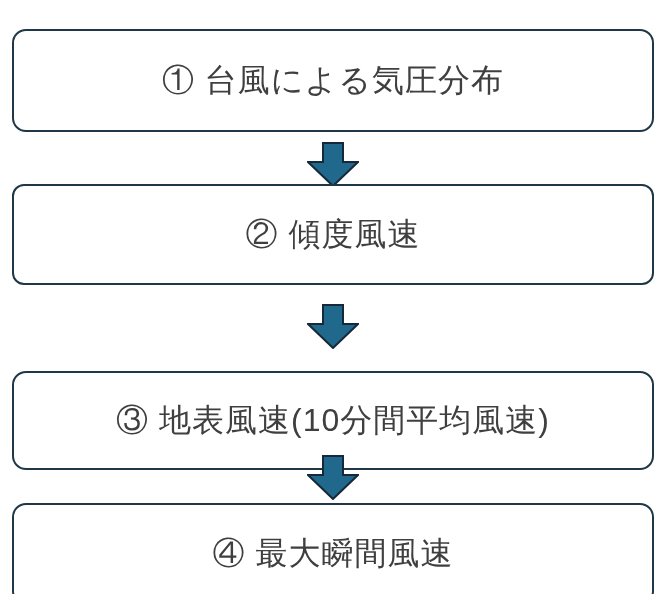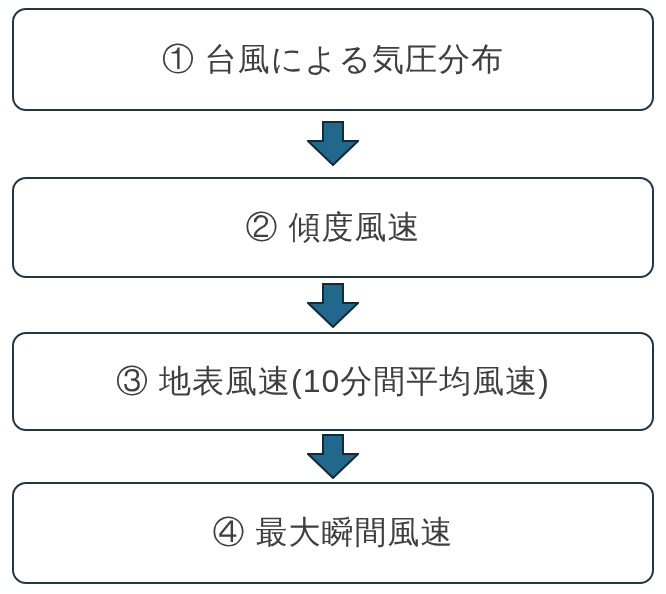--- a/index.html
+++ b/index.html
@@ -18,20 +18,21 @@
     height: 594px;
     background: var(--background);
     font-family: "Liberation Sans", sans-serif;
     overflow: hidden;
   }
   .flow {
     position: relative;
     width: 666px;
     height: 495px;
     background: var(--background);
+    margin-top: 21px;
   }
   .box {
     position: absolute;
     left: 12px;
     right: 12px;
     box-sizing: border-box;
     border: 2.5px solid var(--box-border);
     border-radius: 14px;
     background: var(--background);
     display: flex;
@@ -40,22 +41,22 @@
   }
   .box .label {
     color: var(--text);
     font-size: 32px;
     font-weight: 400;
     letter-spacing: 1px;
     white-space: nowrap;
     text-align: center;
   }
   .box1 { top: 8px;   height: 103px; }
-  .box2 { top: 177px; height: 101px; }
-  .box3 { top: 332px; height: 99px;  }
+  .box2 { top: 163px; height: 101px; border-radius: 12px; }
+  .box3 { top: 350px; height: 99px;  }
   .box4 { top: 482px; height: 102px; align-items: center; }
   .arrow {
     position: absolute;
     left: 50%;
     transform: translateX(-50%);
     width: 52px;
     height: 45px;
     display: block;
   }
   .arrow path {

